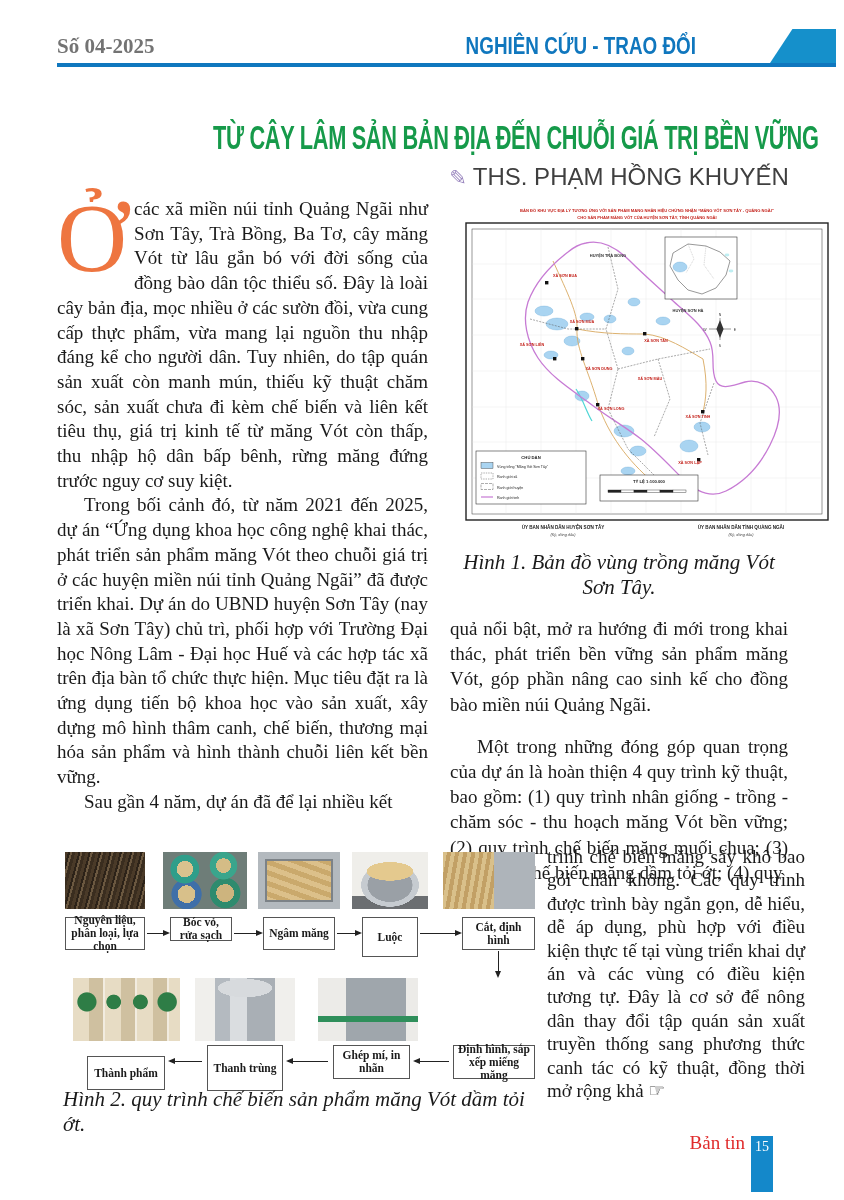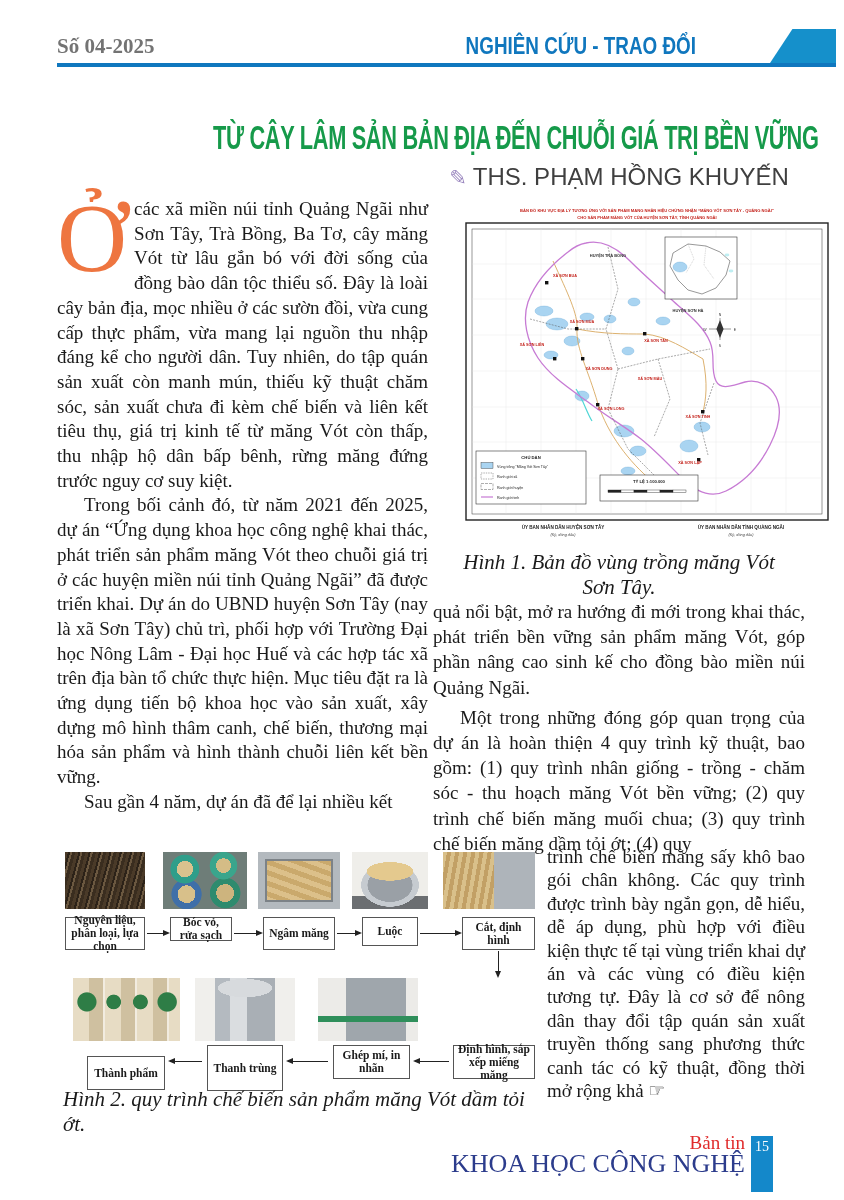--- a/index.html
+++ b/index.html
@@ -22,21 +22,21 @@
         transform-origin:center;letter-spacing:-.5px;}
   .author{position:absolute;left:433px;top:163px;width:372px;text-align:center;
         font-family:"Liberation Sans","DejaVu Sans",sans-serif;font-size:24px;color:#3f3f3f;white-space:nowrap;}
   .pen-icon{color:#9a86bf;font-size:21px;margin-right:6px;}
   
   .colL{position:absolute;left:57px;top:197px;width:371px;font-size:19px;line-height:24.7px;text-align:justify;}
   .colL p{margin:0;}
   .indent{text-indent:27px;}
   .dropcap{float:left;font-size:97px;line-height:76px;height:74px;color:#ee7540;margin:4px 7px 0 0;}
   .colRA{position:absolute;left:433px;top:599px;width:372px;font-size:19px;line-height:25.2px;text-align:justify;}
-  .colRA p{margin:0;}
+  .colRA p{margin:17px;}
   .colRA .pb{margin-top:5px;}
   .colRB{position:absolute;left:547px;top:845px;width:258px;font-size:19px;line-height:23.4px;text-align:justify;}
   .hand-icon{color:#444;font-size:19px;}
   
   .map-wrap{position:absolute;left:458px;top:199px;width:378px;height:346px;background:#fff;}
   .cap1{position:absolute;left:433px;top:550px;width:372px;text-align:center;font-style:italic;font-size:21px;line-height:25px;}
   .cap1 span{display:inline-block;max-width:330px;}
   
   .fig2{position:absolute;left:57px;top:848px;width:492px;height:238px;}
   .photo{position:absolute;}
@@ -272,21 +272,21 @@
 
     <div class="photo ph-raw" style="left:8px;top:4px;width:80px;height:57px;"></div>
     <div class="photo ph-baskets" style="left:106px;top:4px;width:84px;height:57px;"></div>
     <div class="photo ph-tray" style="left:201px;top:4px;width:82px;height:57px;"></div>
     <div class="photo ph-pot" style="left:295px;top:4px;width:76px;height:57px;"></div>
     <div class="photo ph-cutter" style="left:386px;top:4px;width:92px;height:57px;"></div>
 
     <div class="fbox" style="left:8px;top:69px;width:80px;height:33px;">Nguyên liệu, phân loại, lựa chọn</div>
     <div class="fbox" style="left:113px;top:69px;width:62px;height:24px;">Bóc vỏ, rửa sạch</div>
     <div class="fbox" style="left:206px;top:69px;width:72px;height:33px;">Ngâm măng</div>
-    <div class="fbox" style="left:305px;top:69px;width:56px;height:29px;">Luộc</div>
+    <div class="fbox" style="left:305px;top:69px;width:56px;height:40px;">Luộc</div>
     <div class="fbox" style="left:405px;top:69px;width:73px;height:33px;">Cắt, định hình</div>
 
     <div class="harrow r" style="left:90px;top:85px;width:21px;"></div>
     <div class="harrow r" style="left:177px;top:85px;width:27px;"></div>
     <div class="harrow r" style="left:280px;top:85px;width:23px;"></div>
     <div class="harrow r" style="left:363px;top:85px;width:40px;"></div>
     <div class="varrow" style="left:441px;top:103px;height:25px;"></div>
 
     <div class="photo ph-packets" style="left:16px;top:130px;width:107px;height:63px;"></div>
     <div class="photo ph-tank" style="left:138px;top:130px;width:100px;height:63px;"></div>
@@ -298,16 +298,15 @@
     <div class="fbox" style="left:276px;top:197px;width:77px;height:34px;">Ghép mí, in nhãn</div>
     <div class="fbox" style="left:396px;top:197px;width:82px;height:34px;">Định hình, sắp xếp miếng măng</div>
 
     <div class="harrow l" style="left:358px;top:213px;width:34px;"></div>
     <div class="harrow l" style="left:231px;top:213px;width:40px;"></div>
     <div class="harrow l" style="left:113px;top:213px;width:32px;"></div>
   </div>
   <div class="cap2">Hình 2. quy trình chế biến sản phẩm măng Vót dầm tỏi ớt.</div>
 
   <div class="foot-bantin">Bản tin</div>
-  <div class="foot-khcn">KHOA HỌC CÔNG NGHỆ</div>
   <div class="foot-rect">15</div>
 
 </div>
 
 </body></html>

